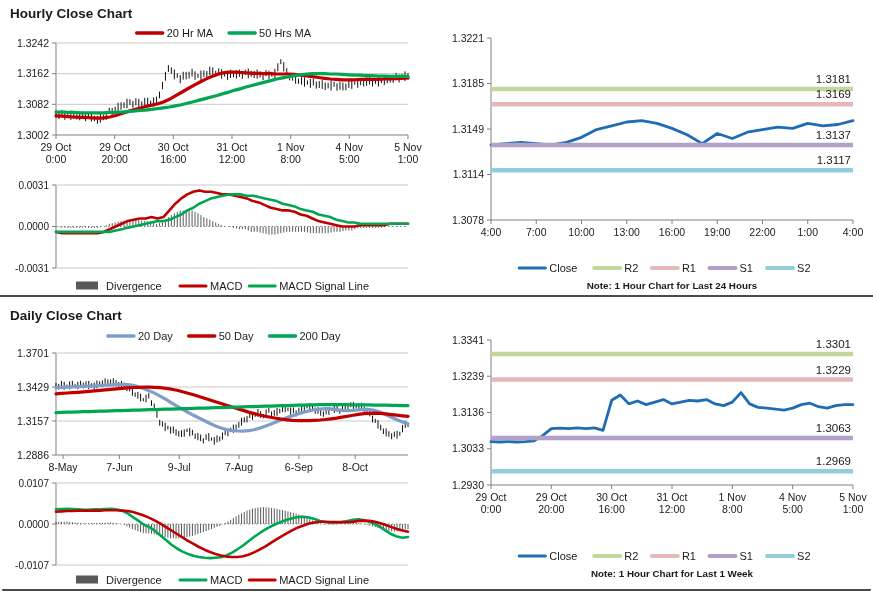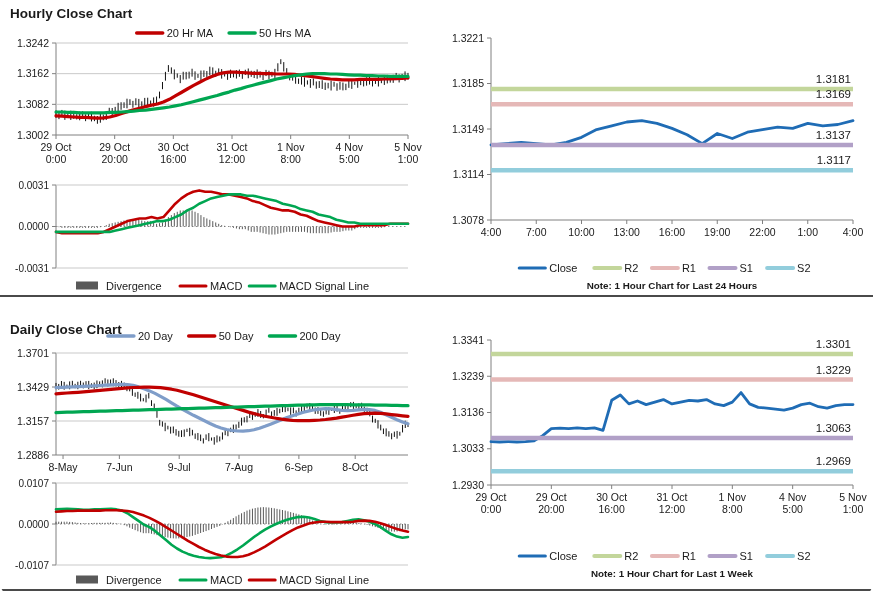--- a/index.html
+++ b/index.html
@@ -8,21 +8,21 @@
   .section-title{position:absolute;left:10px;font-size:13.5px;font-weight:bold;color:#1a1a1a;}
   .sep{position:absolute;left:0;width:873px;border-top:2px solid #4a4a4a;height:0;}
   svg{position:absolute;overflow:visible;}
   text{fill:#1a1a1a;}
 </style>
 </head>
 <body>
 
 <div class="page">
   <div class="section-title" style="top:6px">Hourly Close Chart</div>
-  <div class="section-title" style="top:322px">Daily Close Chart</div>
+  <div class="section-title" style="top:308px">Daily Close Chart</div>
 
   <svg id="c-hourly_price" width="408" height="146" viewBox="0 0 408 146" style="left: 8px; top: 24px;">
       <g>
         <line x1="128.7" y1="9" x2="154.7" y2="9" stroke="#C00000" stroke-width="3.5" stroke-linecap="round"></line>
         <text x="158.7" y="12.8" font-size="11">20 Hr MA</text>
       </g>
       <g>
         <line x1="221.1" y1="9" x2="247.1" y2="9" stroke="#00A651" stroke-width="3.5" stroke-linecap="round"></line>
         <text x="251.1" y="12.8" font-size="11">50 Hrs MA</text>
       </g>

